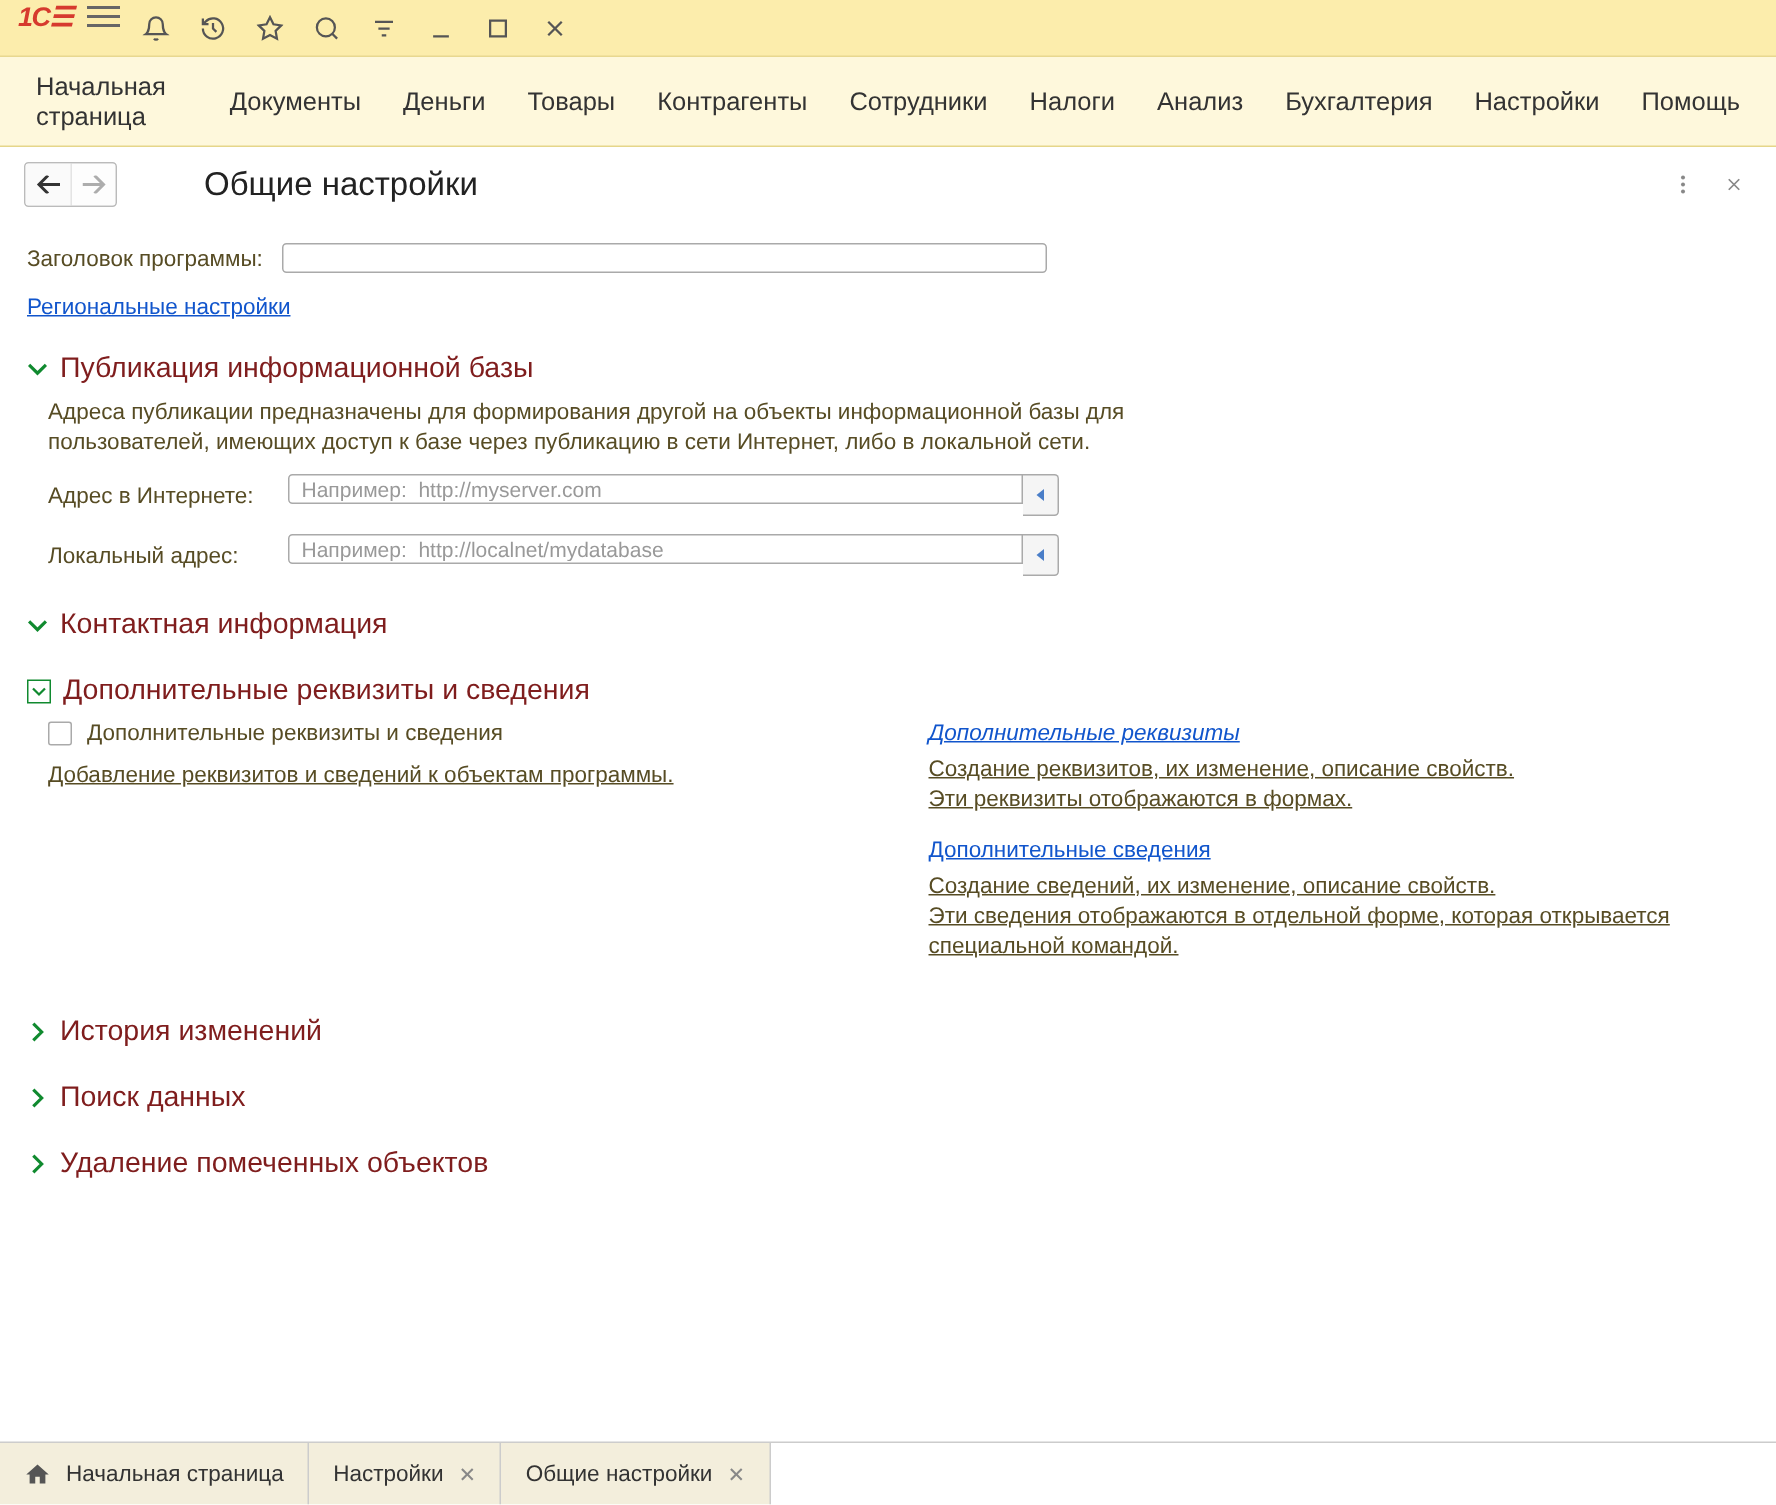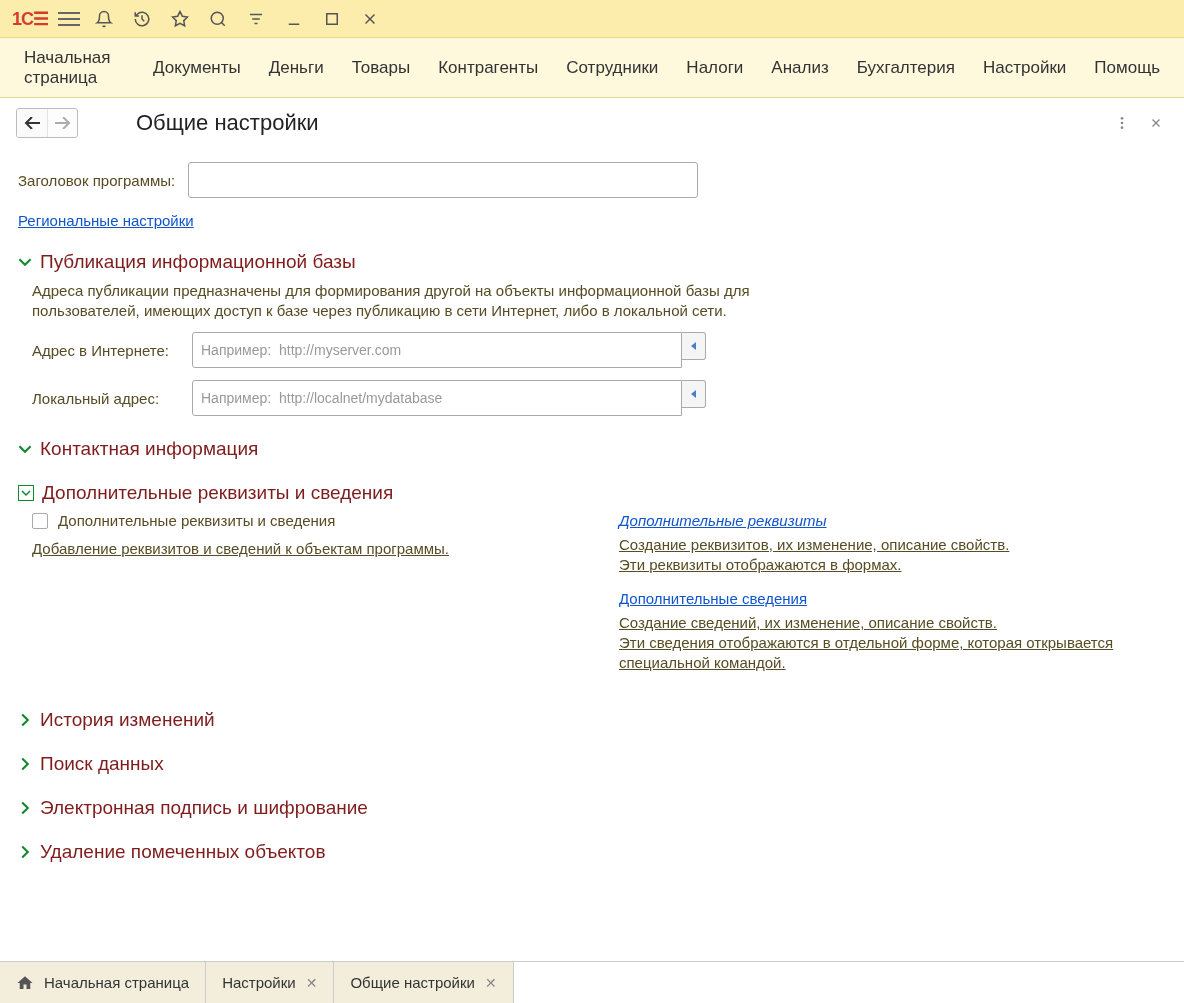--- a/index.html
+++ b/index.html
@@ -11,23 +11,23 @@
       height: 1003px;
       overflow: hidden;
       display: flex;
       flex-direction: column;
     }
     
     .titlebar {
       background: #fcedac;
       height: 38px;
       display: flex;
-      align-items: center;
       padding: 0 12px;
       border-bottom: 1px solid #e8d890;
+      font-style: italic;
     }
     .logo {
       color: #d63a2e;
       font-weight: bold;
       font-size: 18px;
       margin-right: 10px;
       letter-spacing: -1px;
     }
     .hamburger {
       width: 22px;
@@ -156,21 +156,21 @@
     }
     .form-label {
       color: #574c24;
       font-size: 15px;
       width: 170px;
     }
     .form-label-narrow { width: 160px; }
     .text-input {
       border: 1px solid #aaa;
       border-radius: 3px;
-      height: 36px;
+      height: 20px;
       padding: 0 8px;
       font-size: 14px;
     }
     .link {
       color: #1155cc;
       text-decoration: underline;
       cursor: pointer;
       font-size: 15px;
     }
     
@@ -494,28 +494,20 @@
           <path d="M3 1 L7 5 L3 9" stroke="#108a2f" stroke-width="1.5" fill="none"></path>
         </svg>
       <div class="section-title">Поиск данных</div>
     </div>
   </div>
   <div class="section">
     <div class="section-header">
       <svg class="chevron" viewBox="0 0 10 10">
           <path d="M3 1 L7 5 L3 9" stroke="#108a2f" stroke-width="1.5" fill="none"></path>
         </svg>
-      <div class="section-title">Электронная подпись и шифрование</div>
-    </div>
-  </div>
-  <div class="section">
-    <div class="section-header">
-      <svg class="chevron" viewBox="0 0 10 10">
-          <path d="M3 1 L7 5 L3 9" stroke="#108a2f" stroke-width="1.5" fill="none"></path>
-        </svg>
       <div class="section-title">Удаление помеченных объектов</div>
     </div>
   </div>
 </div>
 
 <div class="bottom-tabs">
   <div class="bottom-tab home">
     <svg class="home-icon" width="18" height="18" viewBox="0 0 24 24" fill="currentColor">
         <path d="M12 3 L2 12 H5 V20 H10 V14 H14 V20 H19 V12 H22 Z"></path>
       </svg>

